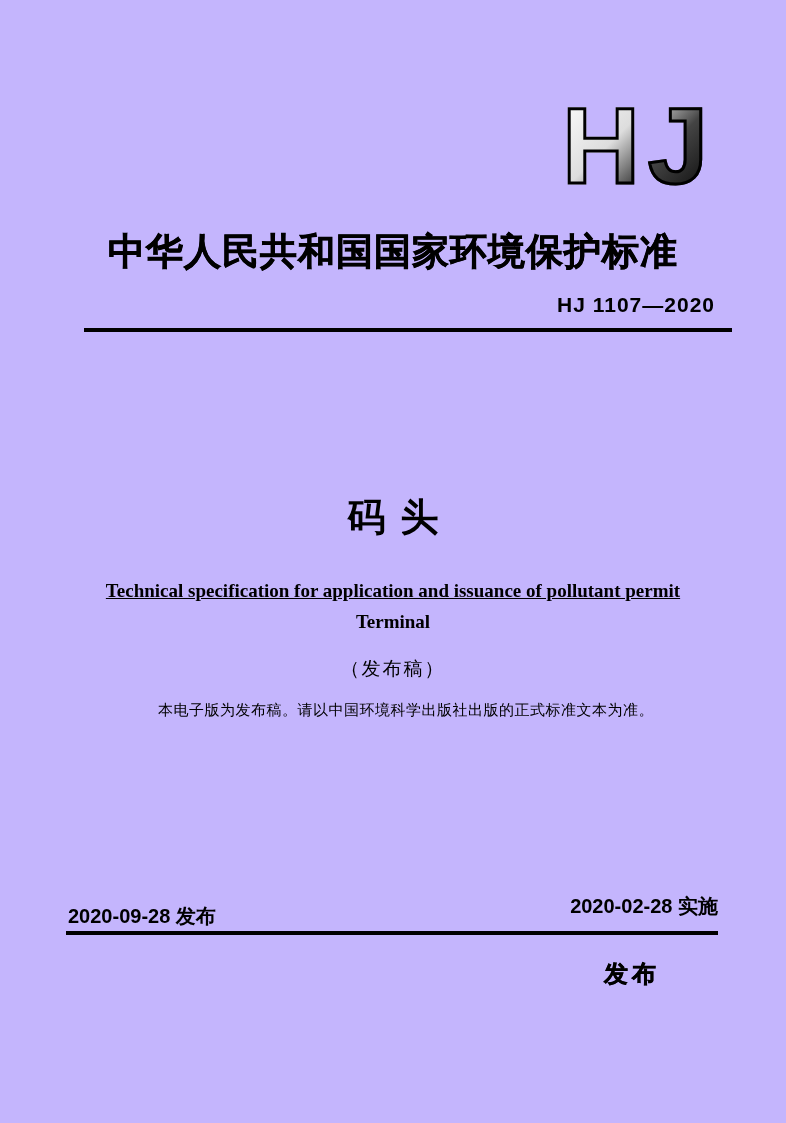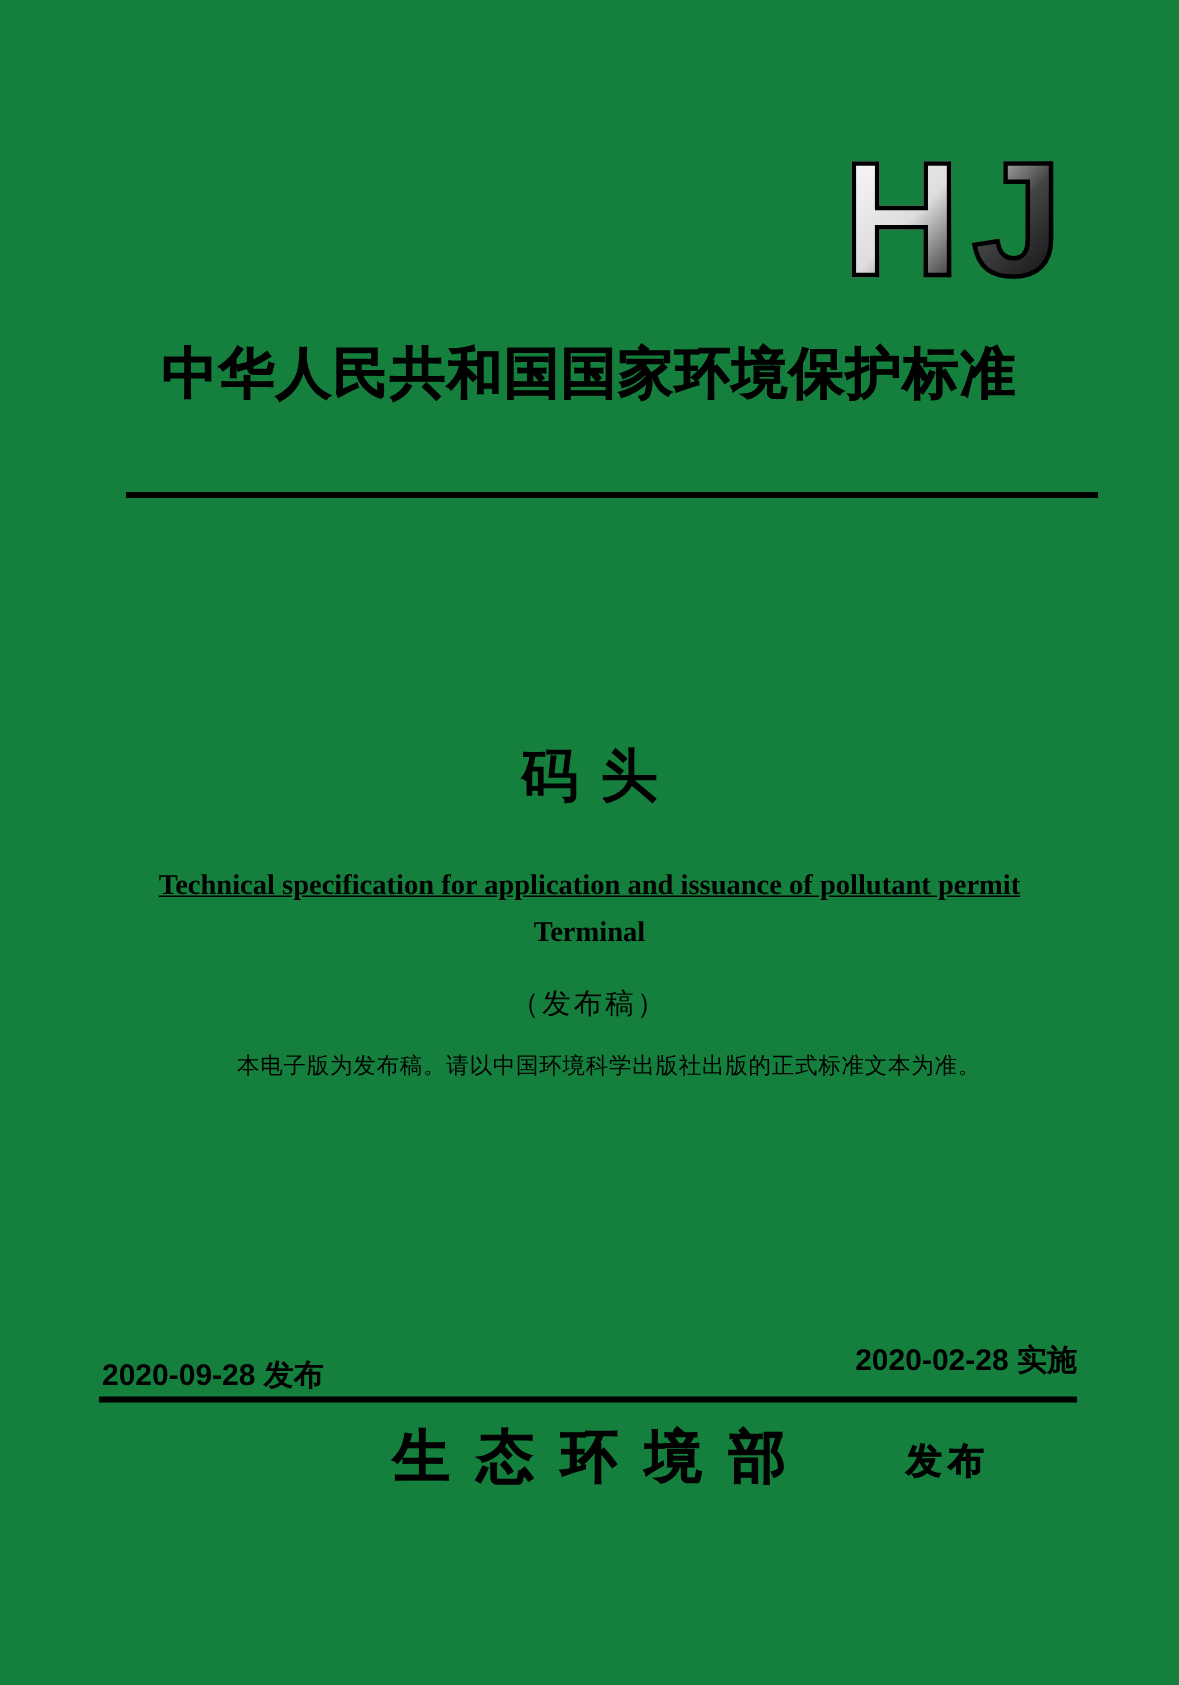--- a/index.html
+++ b/index.html
@@ -4,21 +4,21 @@
 <style>
   html, body {
     margin: 0;
     padding: 0;
     background: #ffffff;
   }
   .page {
     position: relative;
     width: 786px;
     height: 1123px;
-    background: #15803d;
+    background: #c4b5fd;
     overflow: hidden;
     font-family: "Liberation Sans", sans-serif;
     color: #000;
   }
 
   
   .hj-logo {
     position: absolute;
     top: 92px;
     right: 70px;
@@ -39,21 +39,20 @@
   .std-heading {
     position: absolute;
     top: 232px;
     left: 0;
     width: 100%;
     text-align: center;
     font-size: 37px;
     font-weight: 900;
     letter-spacing: 1px;
     line-height: 1.1;
-    font-family: Liberation Mono, monospace;
     -webkit-text-stroke: 0.6px #000;
   }
 
   
   .std-number {
     position: absolute;
     top: 293px;
     right: 71px;
     font-size: 21px;
     font-weight: bold;
@@ -170,37 +169,37 @@
 </style>
 </head>
 <body>
 
 <div class="page">
 
   <div class="hj-logo">HJ</div>
 
   <div class="std-heading">中华人民共和国国家环境保护标准</div>
 
+  <div class="std-number">HJ 1107—2020</div>
 
   <div class="rule rule-top"></div>
 
 
   <div class="doc-title-2">码头</div>
 
   <div class="doc-title-en-1">Technical specification for application and issuance of pollutant permit</div>
 
   <div class="doc-title-en-2">Terminal</div>
 
   <div class="draft-note">（发布稿）</div>
 
   <div class="edition-notice">本电子版为发布稿。请以中国环境科学出版社出版的正式标准文本为准。</div>
 
   <div class="issue-date">2020-09-28 发布</div>
 
   <div class="impl-date">2020-02-28 实施</div>
 
   <div class="rule rule-bottom"></div>
 
-  <div class="authority">生态环境部</div>
 
   <div class="publish-label">发布</div>
 
 </div>
 
 </body></html>

